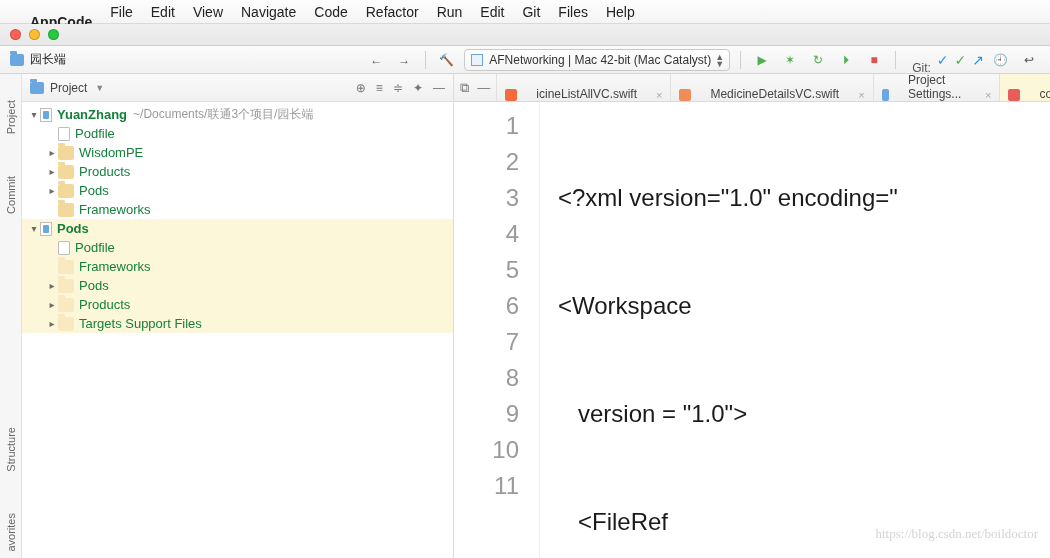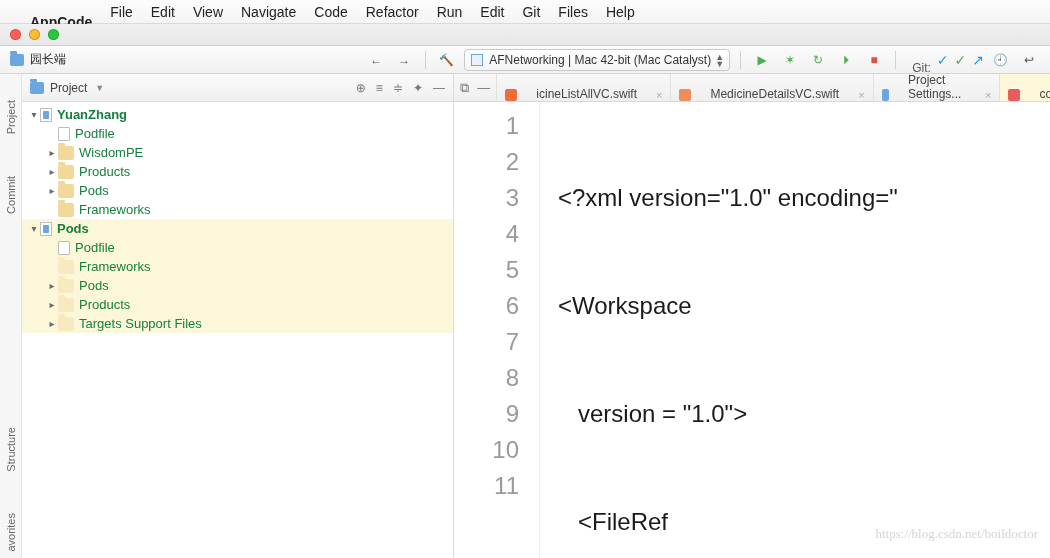--- a/index.html
+++ b/index.html
@@ -173,20 +173,21 @@
         <span>—</span>
       </div>
     </div>
     <div class="tree">
 
       <div class="row">
         <span class="ind" style="width:6px"></span>
         <span class="chevron">▾</span>
         <span class="icon xcode"></span>
         <span class="label bold">YuanZhang</span>
+        <span class="path-hint">~/Documents/联通3个项目/园长端</span>
       </div>
       <div class="row">
           <span class="ind" style="width:24px"></span>
           <span class="chevron blank">▸</span>
           <span class="icon file"></span>
           <span class="label">Podfile</span>
         </div>
       <div class="row">
           <span class="ind" style="width:24px"></span>
           <span class="chevron">▸</span>

